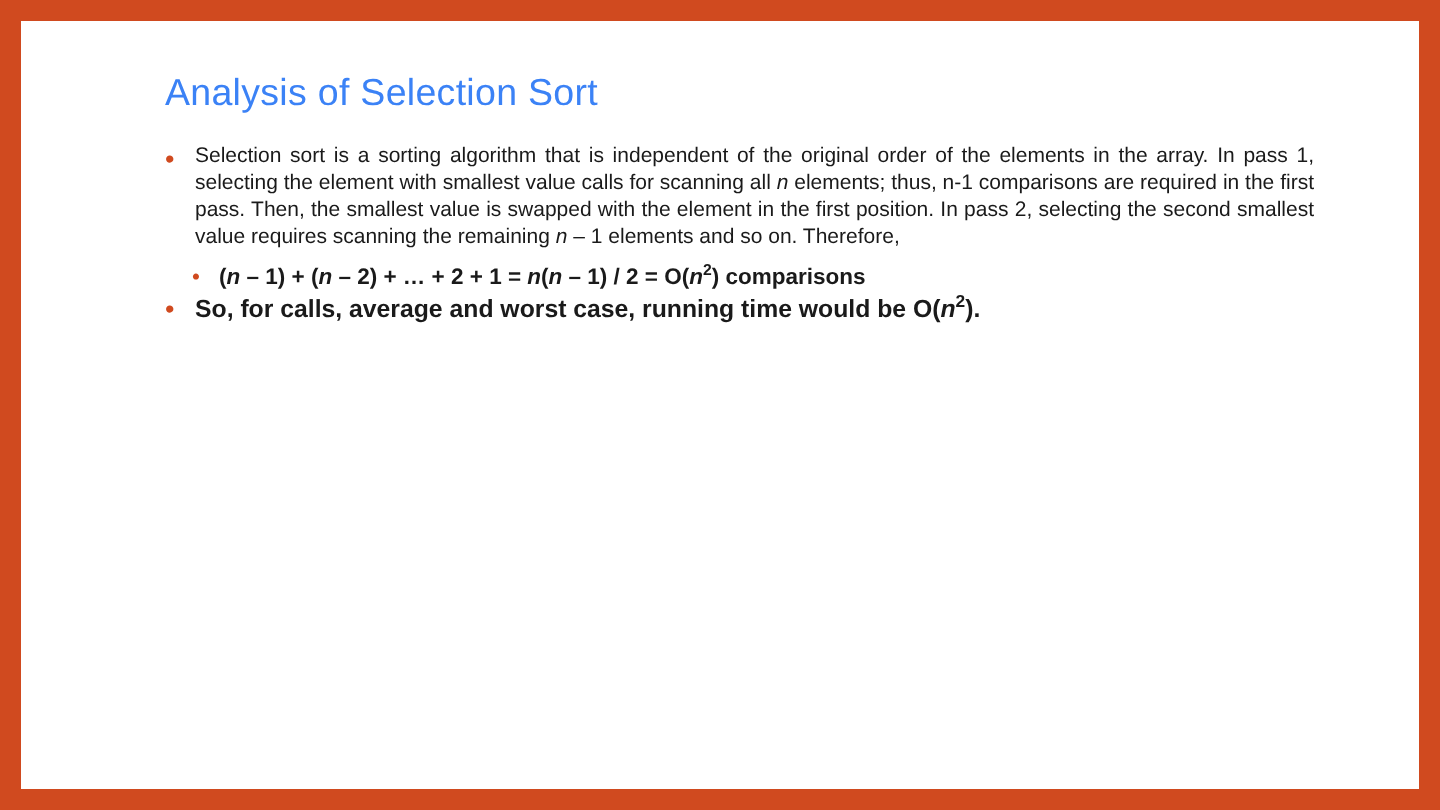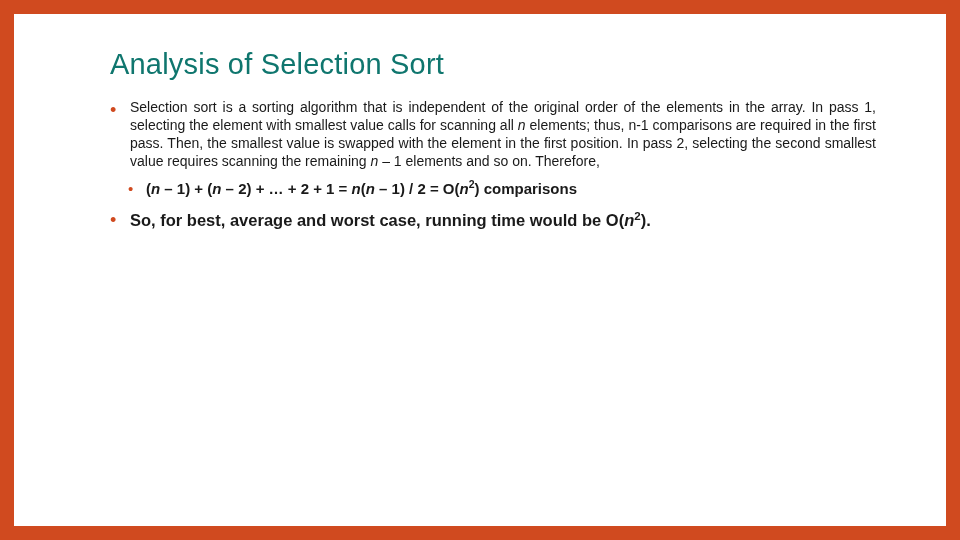--- a/index.html
+++ b/index.html
@@ -11,23 +11,23 @@
   .slide {
     position: absolute;
     top: 14px;
     left: 14px;
     right: 14px;
     bottom: 14px;
     background: #ffffff;
     padding: 34px 70px 30px 96px;
   }
   .title {
-    font-size: 29px;
+    font-size: 25px;
     font-weight: 400;
-    color: #0f766e;
+    color: #3b82f6;
     margin-bottom: 18px;
     letter-spacing: 0.2px;
   }
   .bullet-1 {
     position: relative;
     padding-left: 20px;
     margin-bottom: 8px;
   }
   .bullet-1::before {
     content: "•";
@@ -41,21 +41,20 @@
   .body-text {
     font-size: 14px;
     line-height: 1.28;
     color: #1a1a1a;
     text-align: justify;
   }
   .bullet-2 {
     position: relative;
     padding-left: 36px;
     margin-top: 6px;
-    margin-bottom: 10px;
   }
   .bullet-2::before {
     content: "•";
     position: absolute;
     left: 18px;
     top: 0;
     color: #d04a1f;
     font-size: 15px;
     line-height: 20px;
   }
@@ -88,17 +87,17 @@
   </div>
 
   <div class="bullet-2">
     <p class="formula">
       <span>(</span><span class="ital">n</span><span> – 1) + (</span><span class="ital">n</span><span> – 2) + … + 2 + 1 = </span><span class="ital">n</span><span>(</span><span class="ital">n</span><span> – 1) / 2 = O(</span><span class="ital">n</span><span class="sup">2</span><span>) comparisons</span>
     </p>
   </div>
 
   <div class="bullet-1">
     <p class="conclusion">
-      <span>So, for best, average and worst case, running time would be O(</span><span class="ital">n</span><span class="sup">2</span><span>).</span>
+      <span>So, for calls, average and worst case, running time would be O(</span><span class="ital">n</span><span class="sup">2</span><span>).</span>
     </p>
   </div>
 
 </div>
 
 </body></html>

